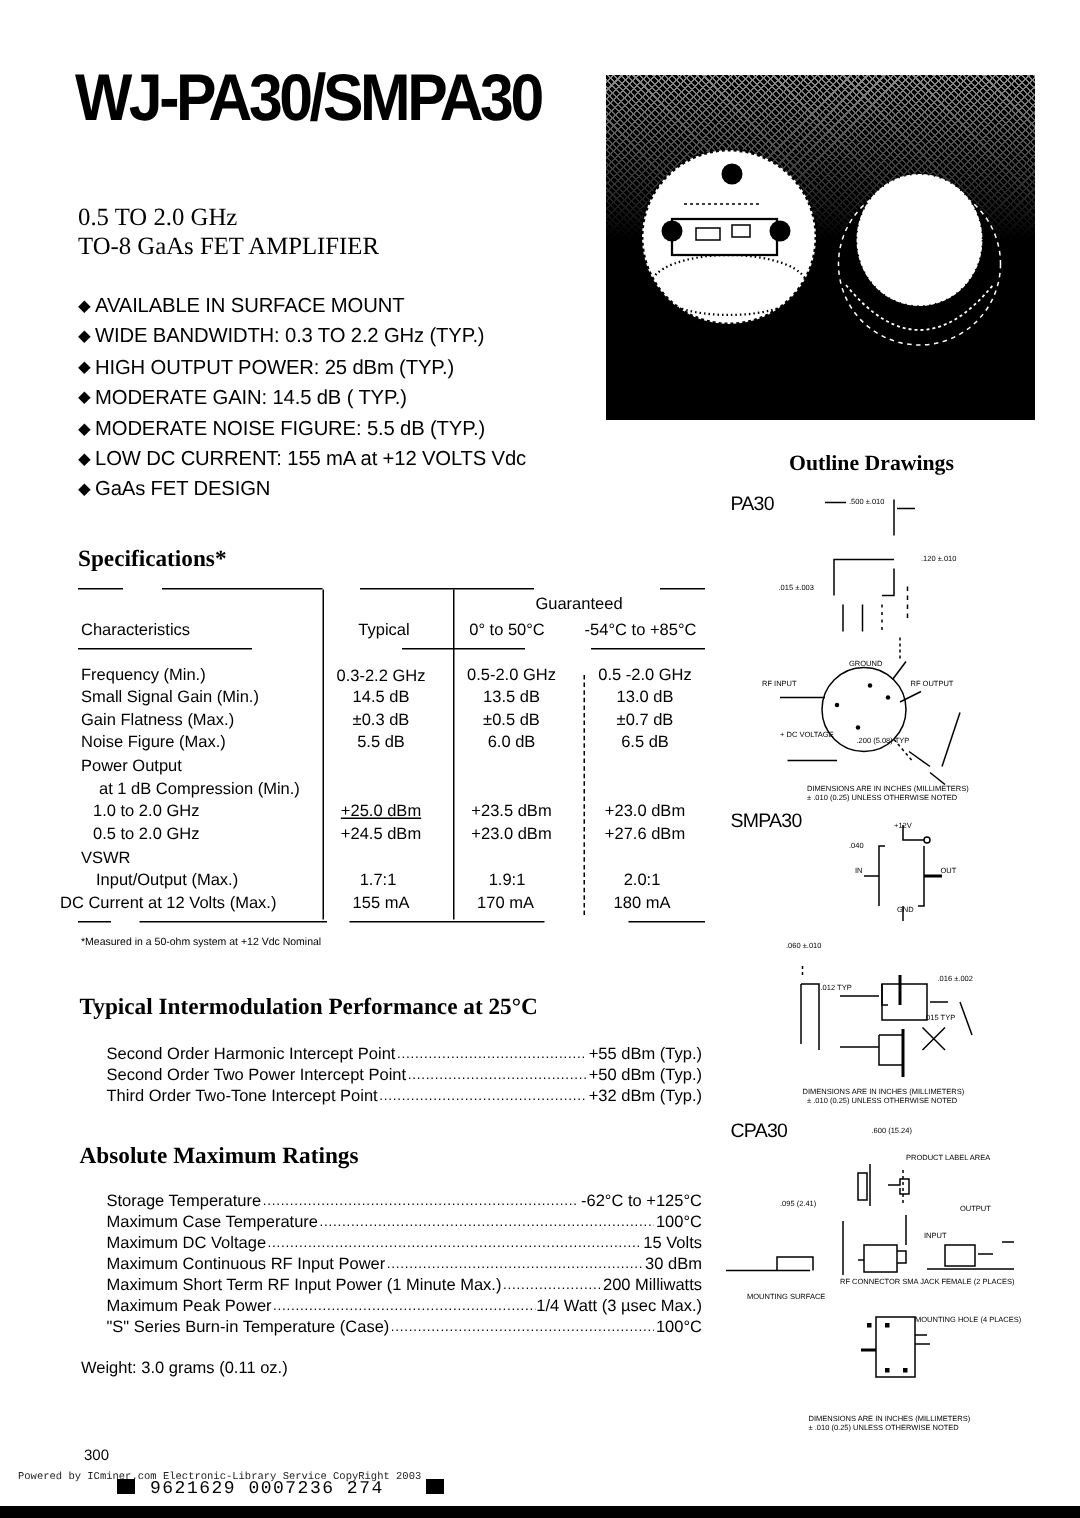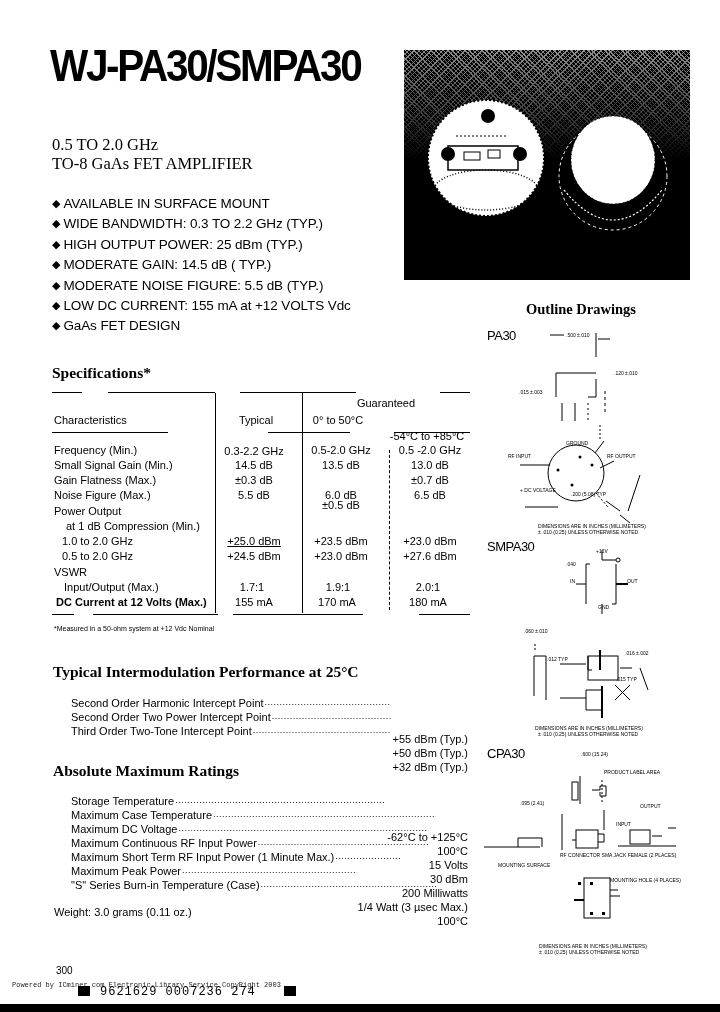--- a/index.html
+++ b/index.html
@@ -13,21 +13,21 @@
   .section-h { font-family: "Liberation Serif", serif; font-weight: bold; font-size: 15.5px; line-height: 1; white-space: nowrap; }
   .hrule { position: absolute; height: 0; border-top: 1px solid #000; }
   .vrule { position: absolute; width: 0; border-left: 1px solid #000; }
   .cell { position: absolute; font-size: 11px; line-height: 1; white-space: nowrap; }
   .c-center { transform: translateX(-50%); text-align: center; }
   .footnote { font-size: 7px; white-space: nowrap; }
   .dotted-row { position: absolute; left: 54px; width: 414px; display: flex; font-size: 11px; line-height: 14px; height: 14px; white-space: nowrap; }
   .dotted-row .lbl { flex: 0 0 auto; margin-left: 17px; }
   .dotted-row .dots { flex: 1 1 auto; overflow: hidden; position: relative; margin: 0 1px; }
   .dotted-row .dots::after { content: ".............................................................................................................................................................................................................."; position: absolute; left: 0; top: -1px; font-size: 9px; letter-spacing: 0.5px; }
-  .dotted-row .val { flex: 0 0 auto; margin-top: 36px; }
+  .dotted-row .val { flex: 0 0 auto; }
   .photo { left: 404px; top: 50px; width: 286px; height: 230px; background: #000; overflow: hidden; }
   .photo .noise { position: absolute; left: 0; top: 0; width: 286px; height: 110px;
      background-image: repeating-linear-gradient(45deg, #fff 0 1px, transparent 1px 3px), repeating-linear-gradient(-45deg, #fff 0 1px, transparent 1px 4px);
      opacity: 0.55; -webkit-mask-image: linear-gradient(to bottom, #000 0%, rgba(0,0,0,0.6) 40%, transparent 100%); mask-image: linear-gradient(to bottom, #000 0%, rgba(0,0,0,0.6) 40%, transparent 100%); }
   .outline-title { left: 526px; top: 301px; font-family: "Liberation Serif", serif; font-weight: bold; font-size: 14.5px; white-space: nowrap; }
   .drawing-label { font-size: 13px; white-space: nowrap; letter-spacing: -0.5px; }
   .tiny { position: absolute; font-size: 5px; line-height: 6px; white-space: nowrap; color: #000; }
   .page-num { left: 56px; top: 965px; font-size: 10px; }
   .footer-text { left: 12px; top: 981px; font-family: "Liberation Mono", monospace; font-size: 7px; white-space: nowrap; color: #222; }
   .barcode-text { left: 100px; top: 985px; font-family: "Liberation Mono", monospace; font-size: 12px; letter-spacing: 1px; white-space: nowrap; }
@@ -92,38 +92,38 @@
 
   <div class="hrule" style="left:52px;top:614px;width:22px;"></div>
   <div class="hrule" style="left:93px;top:614px;width:125px;"></div>
   <div class="hrule" style="left:233px;top:614px;width:130px;"></div>
   <div class="hrule" style="left:419px;top:614px;width:51px;"></div>
 
   <div class="cell c-center" style="left:386px;top:398px;">Guaranteed</div>
   <div class="cell" style="left:54px;top:415px;">Characteristics</div>
   <div class="cell c-center" style="left:256px;top:415px;">Typical</div>
   <div class="cell c-center" style="left:338px;top:415px;">0° to 50°C</div>
-  <div class="cell c-center" style="left:427px;top:415px;margin-top:16px;">-54°C to +85°C</div>
+  <div class="cell c-center" style="left:427px;top:415px;">-54°C to +85°C</div>
 
   <div>
     <div class="cell" style="left:54px;top:445px;">Frequency (Min.)</div>
     <div class="cell c-center" style="left:254px;top:446px;">0.3-2.2 GHz</div>
     <div class="cell c-center" style="left:341px;top:445px;">0.5-2.0 GHz</div>
     <div class="cell c-center" style="left:430px;top:445px;">0.5 -2.0 GHz</div>
   </div>
   <div>
     <div class="cell" style="left:54px;top:460px;">Small Signal Gain (Min.)</div>
     <div class="cell c-center" style="left:254px;top:460px;">14.5 dB</div>
     <div class="cell c-center" style="left:341px;top:460px;">13.5 dB</div>
     <div class="cell c-center" style="left:430px;top:460px;">13.0 dB</div>
   </div>
   <div>
     <div class="cell" style="left:54px;top:475px;">Gain Flatness (Max.)</div>
     <div class="cell c-center" style="left:254px;top:475px;">±0.3 dB</div>
-    <div class="cell c-center" style="left:341px;top:500px;">±0.5 dB</div>
+    <div class="cell c-center" style="left:341px;top:475px;">±0.5 dB</div>
     <div class="cell c-center" style="left:430px;top:475px;">±0.7 dB</div>
   </div>
   <div>
     <div class="cell" style="left:54px;top:490px;">Noise Figure (Max.)</div>
     <div class="cell c-center" style="left:254px;top:490px;">5.5 dB</div>
     <div class="cell c-center" style="left:341px;top:490px;">6.0 dB</div>
     <div class="cell c-center" style="left:430px;top:490px;">6.5 dB</div>
   </div>
   <div>
     <div class="cell" style="left:54px;top:506px;">Power Output</div>
@@ -146,21 +146,21 @@
   <div>
     <div class="cell" style="left:54px;top:567px;">VSWR</div>
   </div>
   <div>
     <div class="cell" style="left:64px;top:582px;">Input/Output (Max.)</div>
     <div class="cell c-center" style="left:252px;top:582px;">1.7:1</div>
     <div class="cell c-center" style="left:338px;top:582px;">1.9:1</div>
     <div class="cell c-center" style="left:428px;top:582px;">2.0:1</div>
   </div>
   <div>
-    <div class="cell" style="left:56px;top:597px;font-weight:bold;">DC Current at 12 Volts (Max.)</div>
+    <div class="cell" style="left:40px;top:597px;">DC Current at 12 Volts (Max.)</div>
     <div class="cell c-center" style="left:254px;top:597px;">155 mA</div>
     <div class="cell c-center" style="left:337px;top:597px;">170 mA</div>
     <div class="cell c-center" style="left:428px;top:597px;">180 mA</div>
   </div>
 </div>
 <div class="abs footnote" style="left:54px;top:625px;">*Measured in a 50-ohm system at +12 Vdc Nominal</div>
 
 <div class="abs section-h" style="left:53px;top:664px;">Typical Intermodulation Performance at 25°C</div>
 <div class="dotted-row" style="top:696px;">
   <span class="lbl">Second Order Harmonic Intercept Point</span>

